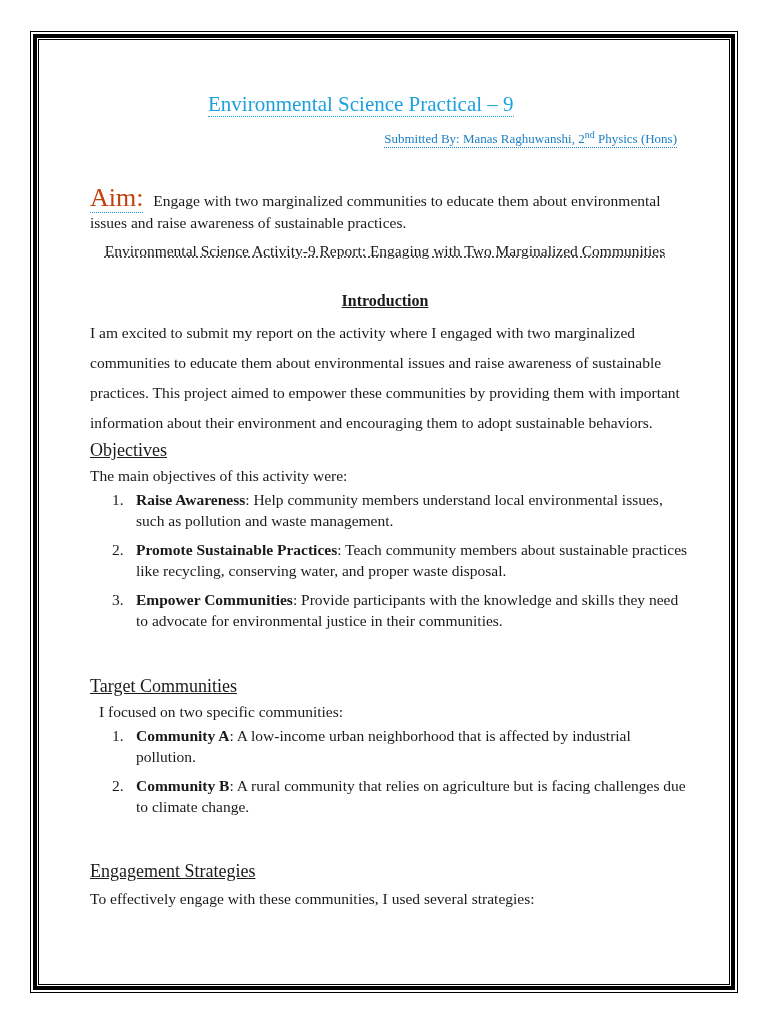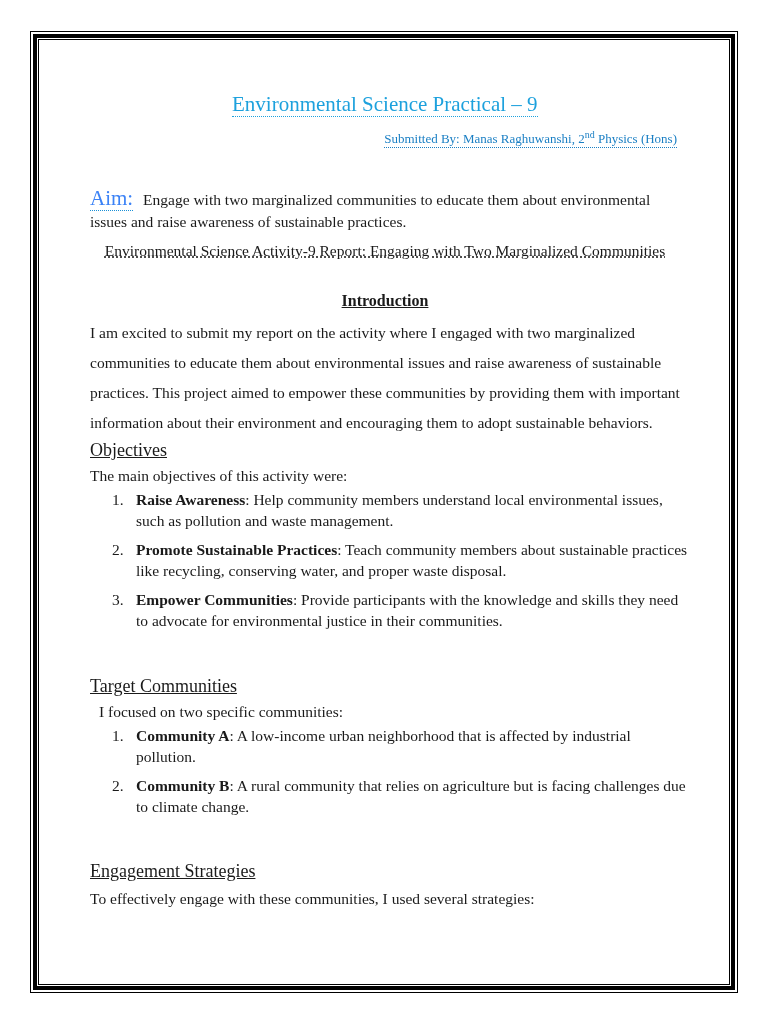--- a/index.html
+++ b/index.html
@@ -4,27 +4,27 @@
 <style>
   html, body { margin:0; padding:0; background:#ffffff; }
   body { width:768px; height:1024px; position:relative; overflow:hidden;
          font-family:"Liberation Serif","DejaVu Serif",serif; color:#1a1a1a; }
   .border-outer { position:absolute; left:30px; top:31px; width:708px; height:962px;
                   border:1px solid #000; box-sizing:border-box; }
   .border-thick { position:absolute; left:33px; top:34px; width:702px; height:956px;
                   border:4px solid #000; box-sizing:border-box; }
   .border-inner { position:absolute; left:38px; top:39px; width:692px; height:946px;
                   border:1px solid #000; box-sizing:border-box; }
-  .title { position:absolute; left:232px; top:92px; font-size:21px; color:#1da1dd;
+  .title { position:absolute; left:208px; top:92px; font-size:21px; color:#1da1dd;
            border-bottom:1px dotted #1da1dd; line-height:24px; }
   .submitted { position:absolute; right:91px; top:127px; font-size:13px; color:#1a7fc4;
                border-bottom:1px dotted #1a7fc4; line-height:16px; }
   .submitted sup { font-size:10px; }
   .aim { position:absolute; left:90px; top:187px; width:600px; font-size:15.5px; line-height:22px; }
-  .aim-label { font-size:21px; color:#3b82f6; border-bottom:1px dotted #1a8fd6; margin-right:6px; }
+  .aim-label { font-size:26px; color:#c2410c; border-bottom:1px dotted #1a8fd6; margin-right:6px; }
   .report-title { position:absolute; left:90px; top:240px; width:590px; text-align:center;
                   font-size:15.5px; line-height:22px; }
   .report-title span { text-decoration:underline; text-decoration-style:dotted; }
   .intro-heading { position:absolute; left:90px; top:290px; width:590px; text-align:center;
                    font-size:16px; font-weight:bold; line-height:22px; }
   .intro-heading span { text-decoration:underline; }
   .para { position:absolute; left:90px; width:600px; font-size:15.5px; line-height:30px; }
   .h2 { position:absolute; left:90px; font-size:18px; line-height:22px;margin-top:8px; }
   .h2 span { text-decoration:underline; }
   .list { position:absolute; left:90px; width:600px; font-size:15.5px; line-height:21px; margin:0; padding:0; list-style:none; }

